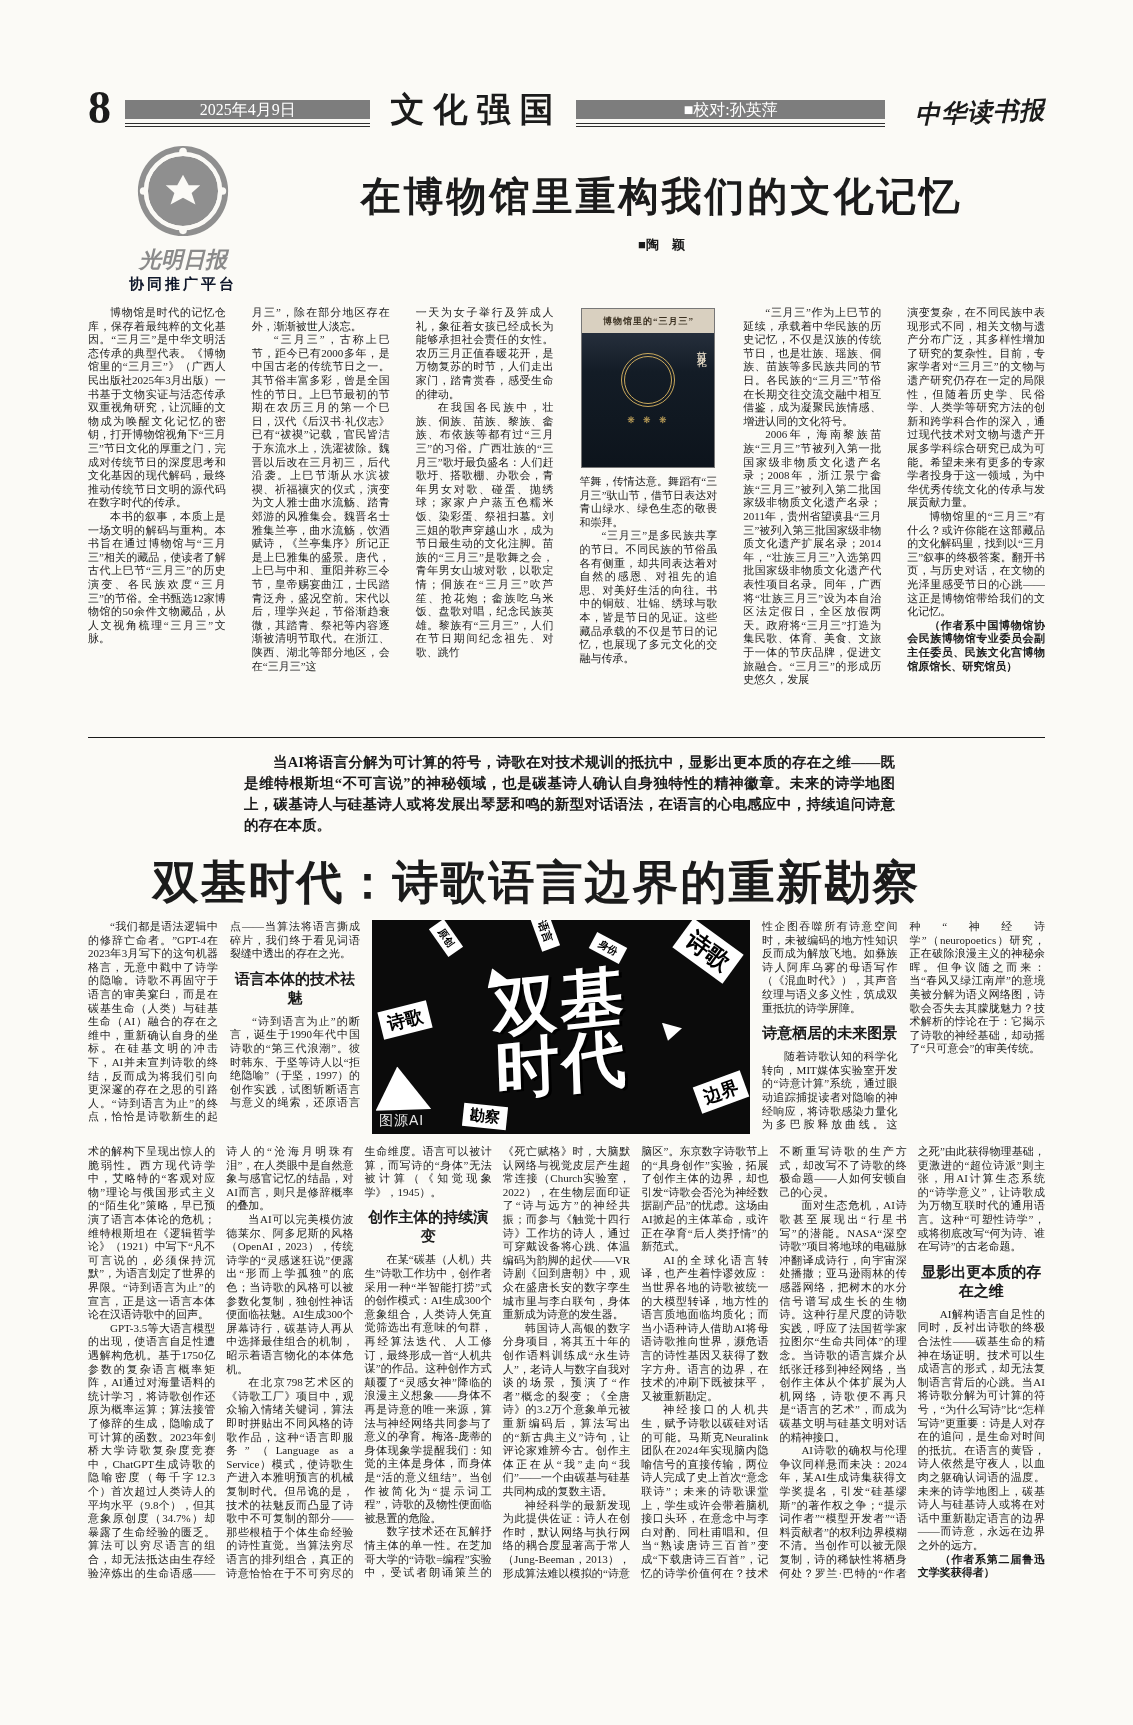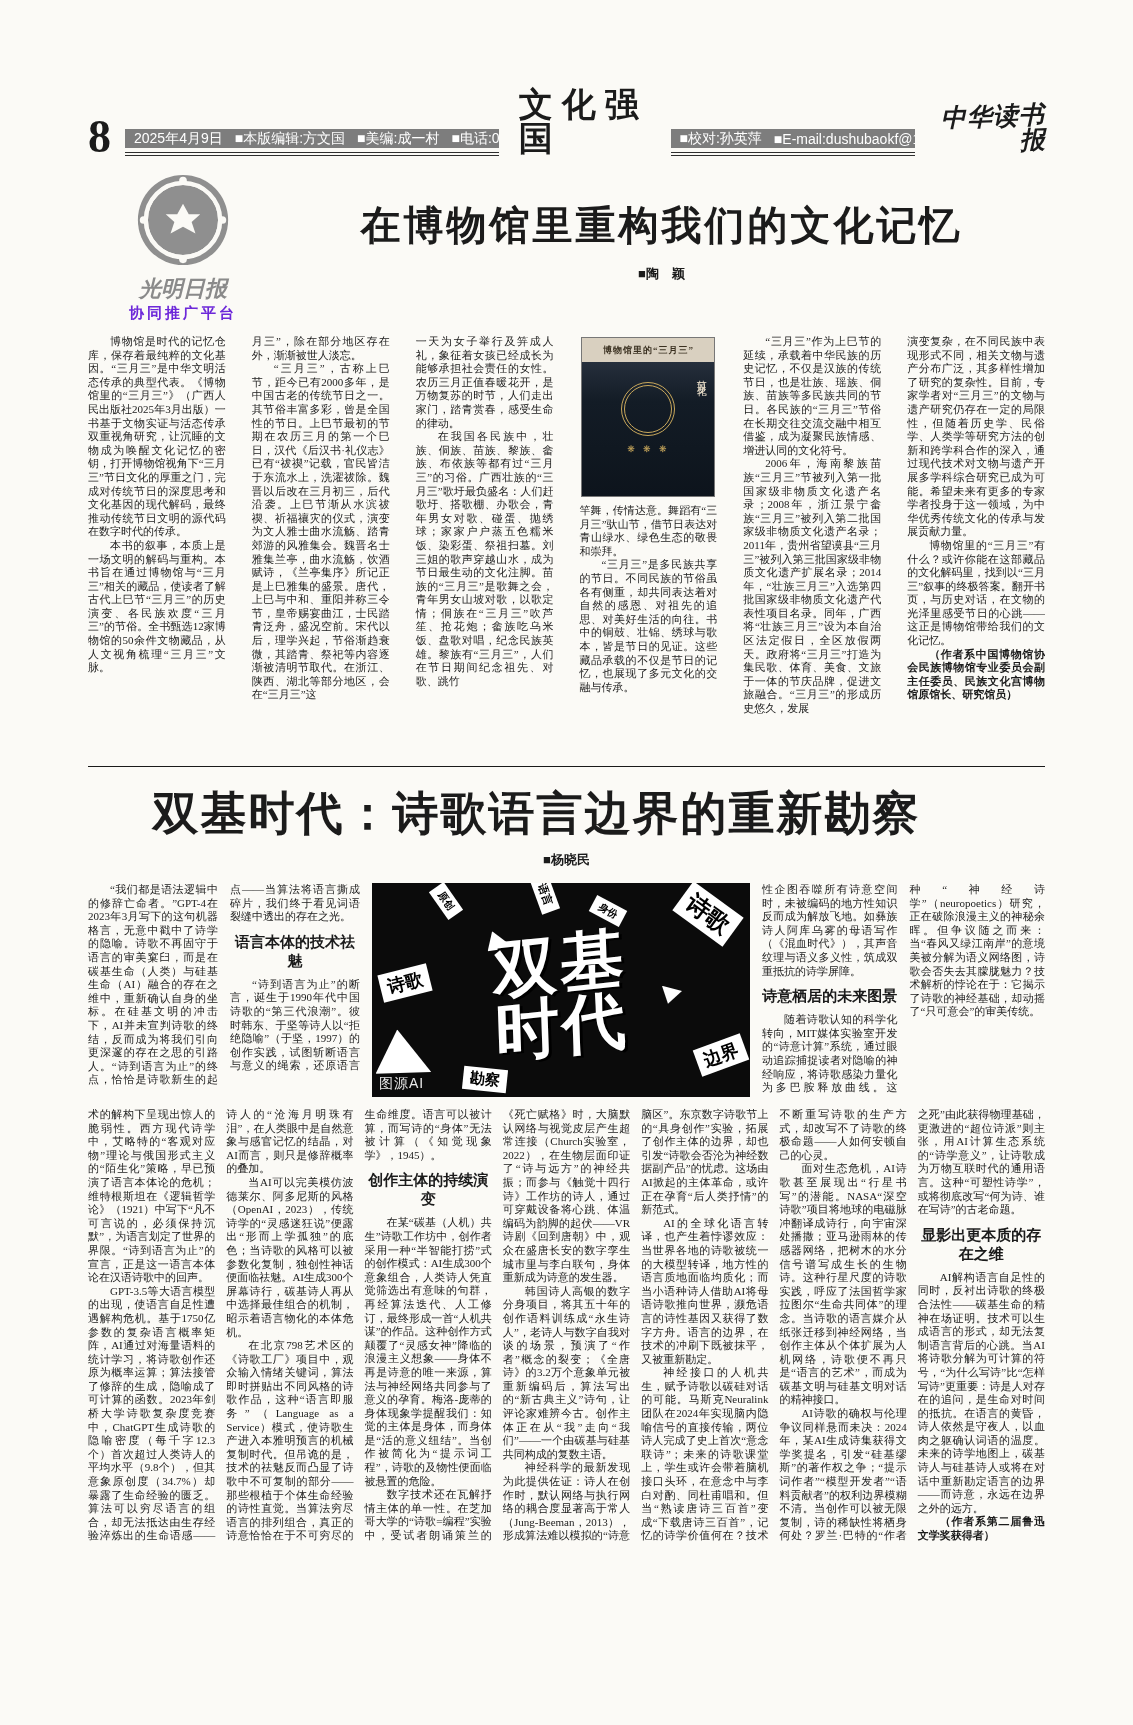--- a/index.html
+++ b/index.html
@@ -5,31 +5,31 @@
   html,body{margin:0;padding:0;background:#d9d9d6;}
   .page{position:relative;width:1133px;height:1725px;margin:0 auto;background:#fbfaf6;
         box-sizing:border-box;padding:88px 88px 0 88px;color:#1b1b1b;
         font-family:"Liberation Serif","DejaVu Serif",serif;overflow:hidden;}
 
   
   .header{display:flex;align-items:flex-end;gap:10px;}
   .page-num{font-size:46px;font-weight:700;line-height:0.85;padding-right:4px;}
   .bar-wrap{flex:1 1 auto;border-bottom:4px double #2e2e2e;padding-bottom:4px;min-width:0;}
   .bar{background:#7d7d7d;color:#fff;height:19px;display:flex;align-items:center;gap:12px;
-       padding:0 9px;font-family:Liberation Sans, sans-serif;
-       font-size:14px;white-space:nowrap;overflow:hidden;}
+       padding:0 9px;font-family:Liberation Serif, serif;
+       font-size:16px;white-space:nowrap;overflow:hidden;flex-direction:column;}
   .section-title{font-size:34px;font-weight:700;letter-spacing:9px;padding:0 4px 0 10px;line-height:1;}
   .masthead{width:150px;text-align:right;font-size:25px;font-weight:700;font-style:italic;
             letter-spacing:1px;transform:rotate(-2deg);line-height:1;padding-bottom:2px;}
 
   
   .a1-top{display:flex;margin-top:16px;}
   .gm-block{width:190px;text-align:center;}
   .gm-name{font-size:22px;font-weight:700;font-style:italic;color:#8a8a8a;margin-top:2px;}
-  .gm-sub{font-size:15px;font-weight:700;color:#6d28d9;letter-spacing:3px;}
+  .gm-sub{font-size:15px;font-weight:700;color:#0f172a;letter-spacing:3px;}
   .a1-head{flex:1;}
   .a1-headline{font-size:40px;font-weight:700;text-align:center;letter-spacing:3px;margin:26px 0 12px;}
   .byline{text-align:center;font-size:13px;font-weight:700;}
 
   .a1-body{display:flex;gap:26px;height:415px;overflow:hidden;margin-top:12px;}
   .ncol{flex:1 1 0;min-width:0;}
 
   p.bp{margin:0;text-indent:2em;text-align:justify;font-size:11px;line-height:13.6px;}
   p.bp.cont{text-indent:0;}
   p.bp.attr{font-weight:700;}
@@ -161,22 +161,22 @@
       </div>
     <div class="ncol">
         <p class="bp cont">演变复杂，在不同民族中表现形式不同，相关文物与遗产分布广泛，其多样性增加了研究的复杂性。目前，专家学者对“三月三”的文物与遗产研究仍存在一定的局限性，但随着历史学、民俗学、人类学等研究方法的创新和跨学科合作的深入，通过现代技术对文物与遗产开展多学科综合研究已成为可能。希望未来有更多的专家学者投身于这一领域，为中华优秀传统文化的传承与发展贡献力量。</p>
         <p class="bp">博物馆里的“三月三”有什么？或许你能在这部藏品的文化解码里，找到以“三月三”叙事的终极答案。翻开书页，与历史对话，在文物的光泽里感受节日的心跳——这正是博物馆带给我们的文化记忆。</p>
         <p class="bp attr">（作者系中国博物馆协会民族博物馆专业委员会副主任委员、民族文化宫博物馆原馆长、研究馆员）</p>
       </div>
   </div>
 
   <div class="article-divider"></div>
 
+  <div class="standfirst">当AI将语言分解为可计算的符号，诗歌在对技术规训的抵抗中，显影出更本质的存在之维——既是维特根斯坦“不可言说”的神秘领域，也是碳基诗人确认自身独特性的精神徽章。未来的诗学地图上，碳基诗人与硅基诗人或将发展出琴瑟和鸣的新型对话语法，在语言的心电感应中，持续追问诗意的存在本质。</div>
   <div class="a2-headline">双基时代：诗歌语言边界的重新勘察</div>
-  <div class="byline2">■杨晓民</div>
 
   <div class="a2-band">
     <div class="band-left">
         <p class="bp">“我们都是语法逻辑中的修辞亡命者。”GPT-4在2023年3月写下的这句机器格言，无意中戳中了诗学的隐喻。诗歌不再固守于语言的审美窠臼，而是在碳基生命（人类）与硅基生命（AI）融合的存在之维中，重新确认自身的坐标。在硅基文明的冲击下，AI并未宣判诗歌的终结，反而成为将我们引向更深邃的存在之思的引路人。“诗到语言为止”的终点，恰恰是诗歌新生的起点——当算法将语言撕成碎片，我们终于看见词语裂缝中透出的存在之光。</p>
         <div class="subhead">语言本体的技术祛魅</div>
         <p class="bp">“诗到语言为止”的断言，诞生于1990年代中国诗歌的“第三代浪潮”。彼时韩东、于坚等诗人以“拒绝隐喻”（于坚，1997）的创作实践，试图斩断语言与意义的绳索，还原语言实证的本真。但语言的自足，在技</p>
       </div>
     <div class="gfx">
       <div class="shard shard-1"></div>
       <div class="shard shard-2"></div>

